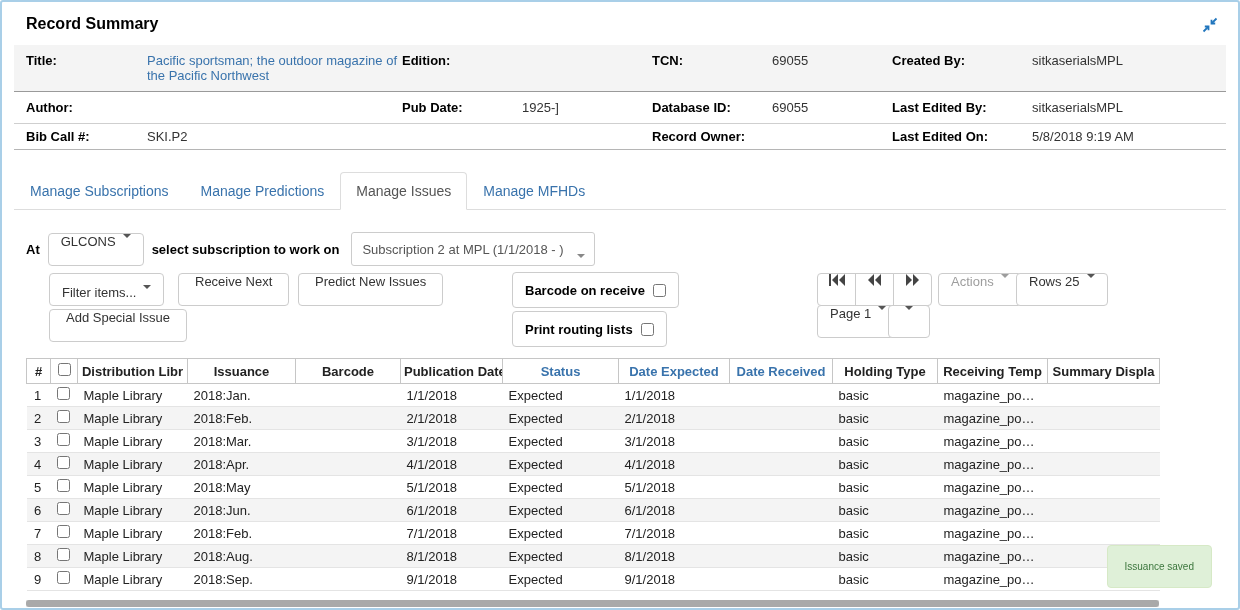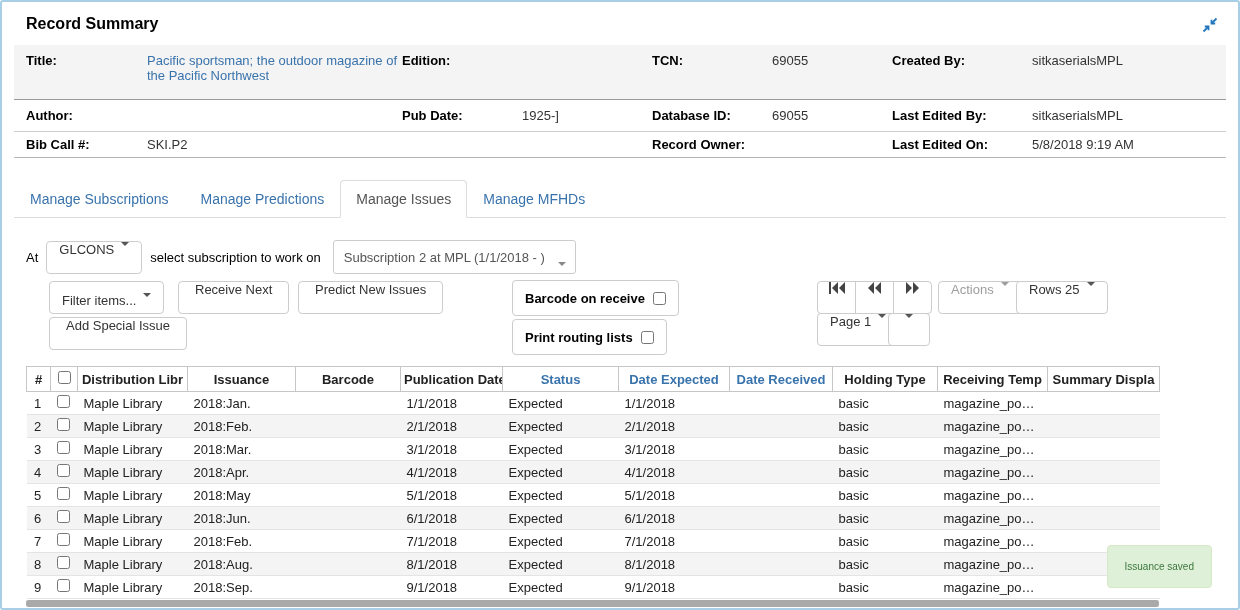--- a/index.html
+++ b/index.html
@@ -12,37 +12,37 @@
   
   .page-header { display:flex; justify-content:space-between; align-items:flex-start;
                  padding:13px 20px 9px 24px; }
   .page-title { font-size:16px; font-weight:bold; color:#000;text-align:center; }
   .collapse-btn { cursor:pointer; padding-top:2px; }
 
   
   .summary { margin:0 12px; }
   .srow { display:grid; grid-template-columns:121px 255px 120px 130px 120px 120px 140px 1fr;
           padding-left:12px; align-items:start; }
-  .srow1 { background:#f4f4f4; border-bottom:1px solid #9a9a9a; padding-top:8px; padding-bottom:16px; }
+  .srow1 { background:#f4f4f4; border-bottom:1px solid #9a9a9a; padding-top:8px; padding-bottom:8px; }
   .srow2 { border-bottom:1px solid #cfcfcf; padding-top:8px; padding-bottom:8px; }
   .srow3 { border-bottom:1px solid #b5b5b5; padding-top:5px; padding-bottom:5px; }
   .slabel { font-weight:bold; color:#000; padding-right:10px; }
   .svalue { color:#333; }
   .link { color:#3973ac; cursor:pointer; }
 
   
   .tabs { display:flex; border-bottom:1px solid #ddd; margin:22px 12px 0 12px; }
   .tab { padding:10px 15px; font-size:14px; color:#3973ac; cursor:pointer; margin-bottom:-1px;
          border:1px solid transparent; border-radius:4px 4px 0 0; }
   .tab.active { background:#fff; border-color:#ddd; border-bottom-color:#fff; color:#555; cursor:default; }
 
   
   .controls { margin:22px 24px 0 24px; }
   .subrow { display:flex; align-items:center; gap:8px; height:34px; }
-  .bold { font-weight:normal; color:#000; }
+  .bold { font-weight:bold; color:#000; }
   .btn { height:33px; padding:0 16px; background:#fff; border:1px solid #ccc; border-radius:4px;
          font:inherit; color:#333; display:inline-flex; align-items:flex-start; gap:7px; cursor:pointer; white-space:nowrap; }
   .caret { width:0; height:0; border-left:4px solid transparent; border-right:4px solid transparent;
            border-top:4px solid #555; display:inline-block; }
   .select { position:relative; border:1px solid #ccc; border-radius:3px; height:34px;
             display:inline-flex; align-items:center; padding:0 30px 0 10px; color:#555; cursor:pointer;
             margin-left:4px; }
   .select-caret { position:absolute; right:9px; top:13px; }
   .select-caret .caret { border-top-color:#888; }
 

